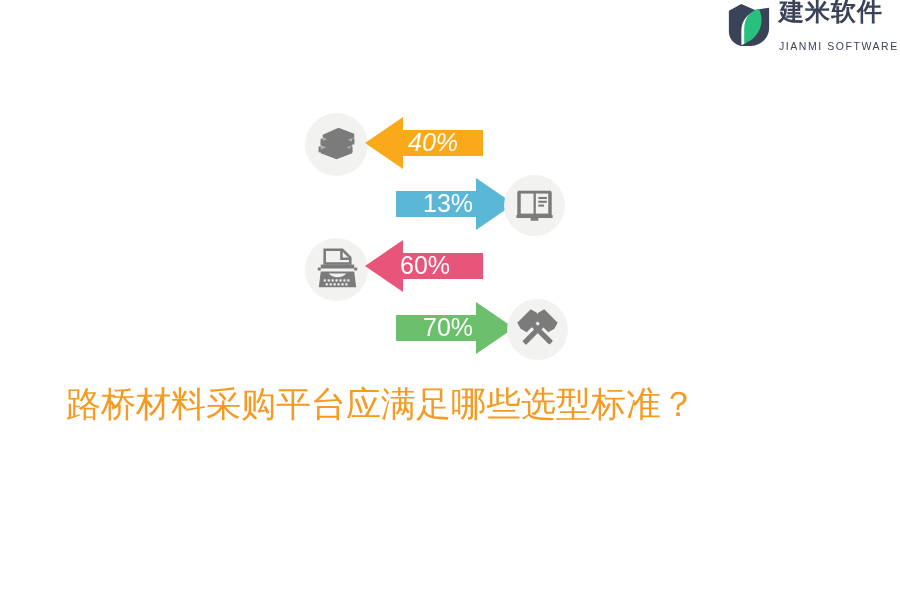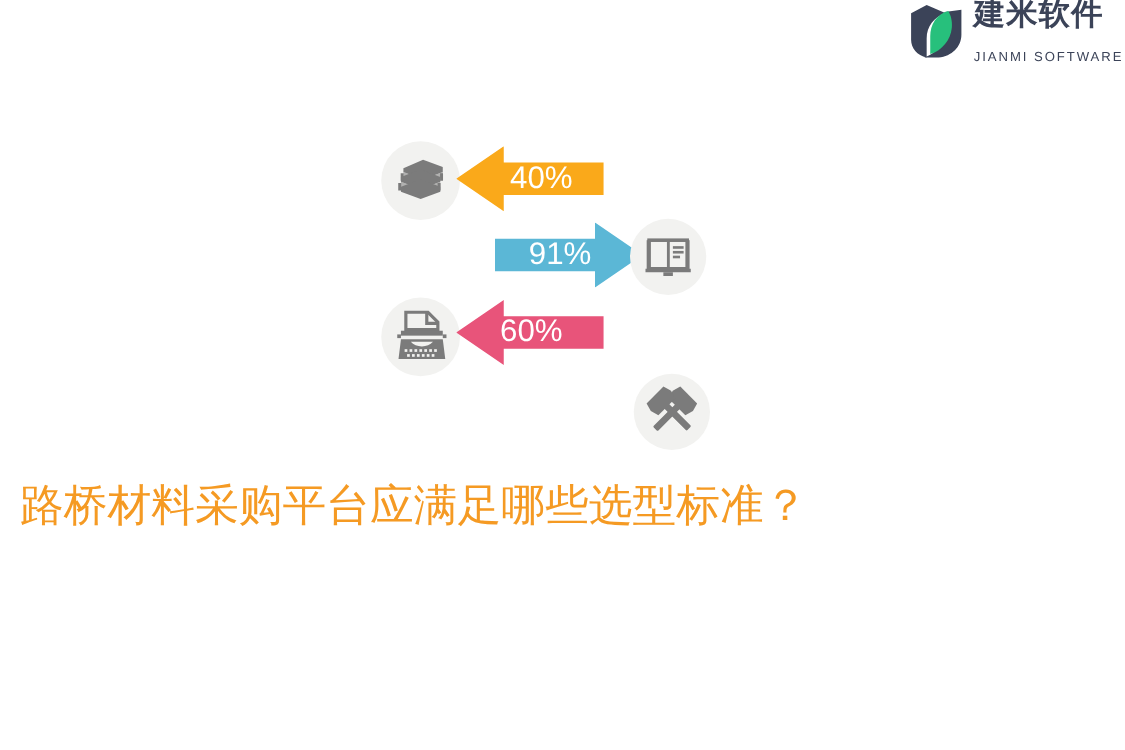--- a/index.html
+++ b/index.html
@@ -80,24 +80,24 @@
 
   .icon-circle {
     position: absolute;
     border-radius: 50%;
     background: #f2f2f0;
   }
 
   
   #headline {
     position: absolute;
-    left: 16px;
+    left: 0;
     top: 382px;
     width: 762px;
-    text-align: left;
+    text-align: center;
     color: #f59a23;
     font-family: "Liberation Serif", "DejaVu Serif", serif;
     font-size: 35px;
     font-weight: normal;
     line-height: 46px;
     letter-spacing: 0px;
   }
   #headline .line { display: block; white-space: nowrap; }
 </style>
 </head>
@@ -132,28 +132,28 @@
         <path d="M15 34 L15 40"></path>
           <path d="M47 34 L47 40"></path>
       </g>
     </svg>
   </div>
 
   <div class="arrow-row" style="left:365px; top:117px; width:118px; height:52px;">
     <svg width="118" height="52" viewBox="0 0 118 52">
       <path d="M0 26 L38 0 L38 13 L118 13 L118 39 L38 39 L38 52 Z" fill="#faa91a"></path>
     </svg>
-    <span class="arrow-label" style="left:43px; top:11px;">40%</span>
+    <span class="arrow-label" style="left:43px; top:11px;font-style:italic;">40%</span>
   </div>
 
   <div class="arrow-row" style="left:396px; top:178px; width:118px; height:52px;">
     <svg width="118" height="52" viewBox="0 0 118 52">
       <path d="M118 26 L80 0 L80 13 L0 13 L0 39 L80 39 L80 52 Z" fill="#5bb7d6"></path>
     </svg>
-    <span class="arrow-label" style="left:27px; top:11px;">91%</span>
+    <span class="arrow-label" style="left:27px; top:11px;">13%</span>
   </div>
 
   <div class="icon-circle" style="left:504px; top:175px; width:61px; height:61px;">
     <svg viewBox="0 0 64 64" width="61" height="61">
       <g fill="none" stroke="#7b7b7b" stroke-width="3">
         <rect x="16" y="18" width="32" height="24"></rect>
       </g>
       <g fill="#7b7b7b">
         <rect x="14" y="18" width="3" height="26"></rect>
         <rect x="47" y="18" width="3" height="26"></rect>
@@ -196,20 +196,26 @@
     </svg>
   </div>
 
   <div class="arrow-row" style="left:365px; top:240px; width:118px; height:52px;">
     <svg width="118" height="52" viewBox="0 0 118 52">
       <path d="M0 26 L38 0 L38 13 L118 13 L118 39 L38 39 L38 52 Z" fill="#e8547a"></path>
     </svg>
     <span class="arrow-label" style="left:35px; top:11px;">60%</span>
   </div>
 
+  <div class="arrow-row" style="left:396px; top:302px; width:118px; height:52px;">
+    <svg width="118" height="52" viewBox="0 0 118 52">
+      <path d="M118 26 L80 0 L80 13 L0 13 L0 39 L80 39 L80 52 Z" fill="#6cbf6c"></path>
+    </svg>
+    <span class="arrow-label" style="left:27px; top:11px;">70%</span>
+  </div>
 
   <div class="icon-circle" style="left:507px; top:299px; width:61px; height:61px;">
     <svg viewBox="0 0 64 64" width="61" height="61">
       <g fill="#7b7b7b">
 
         <g transform="rotate(45 32 32)">
           <rect x="29.5" y="14" width="5.5" height="38" rx="1"></rect>
           <path d="M22 12 L42 12 L44 19 L42 26 L22 26 L20 19 Z"></path>
         </g>
 

